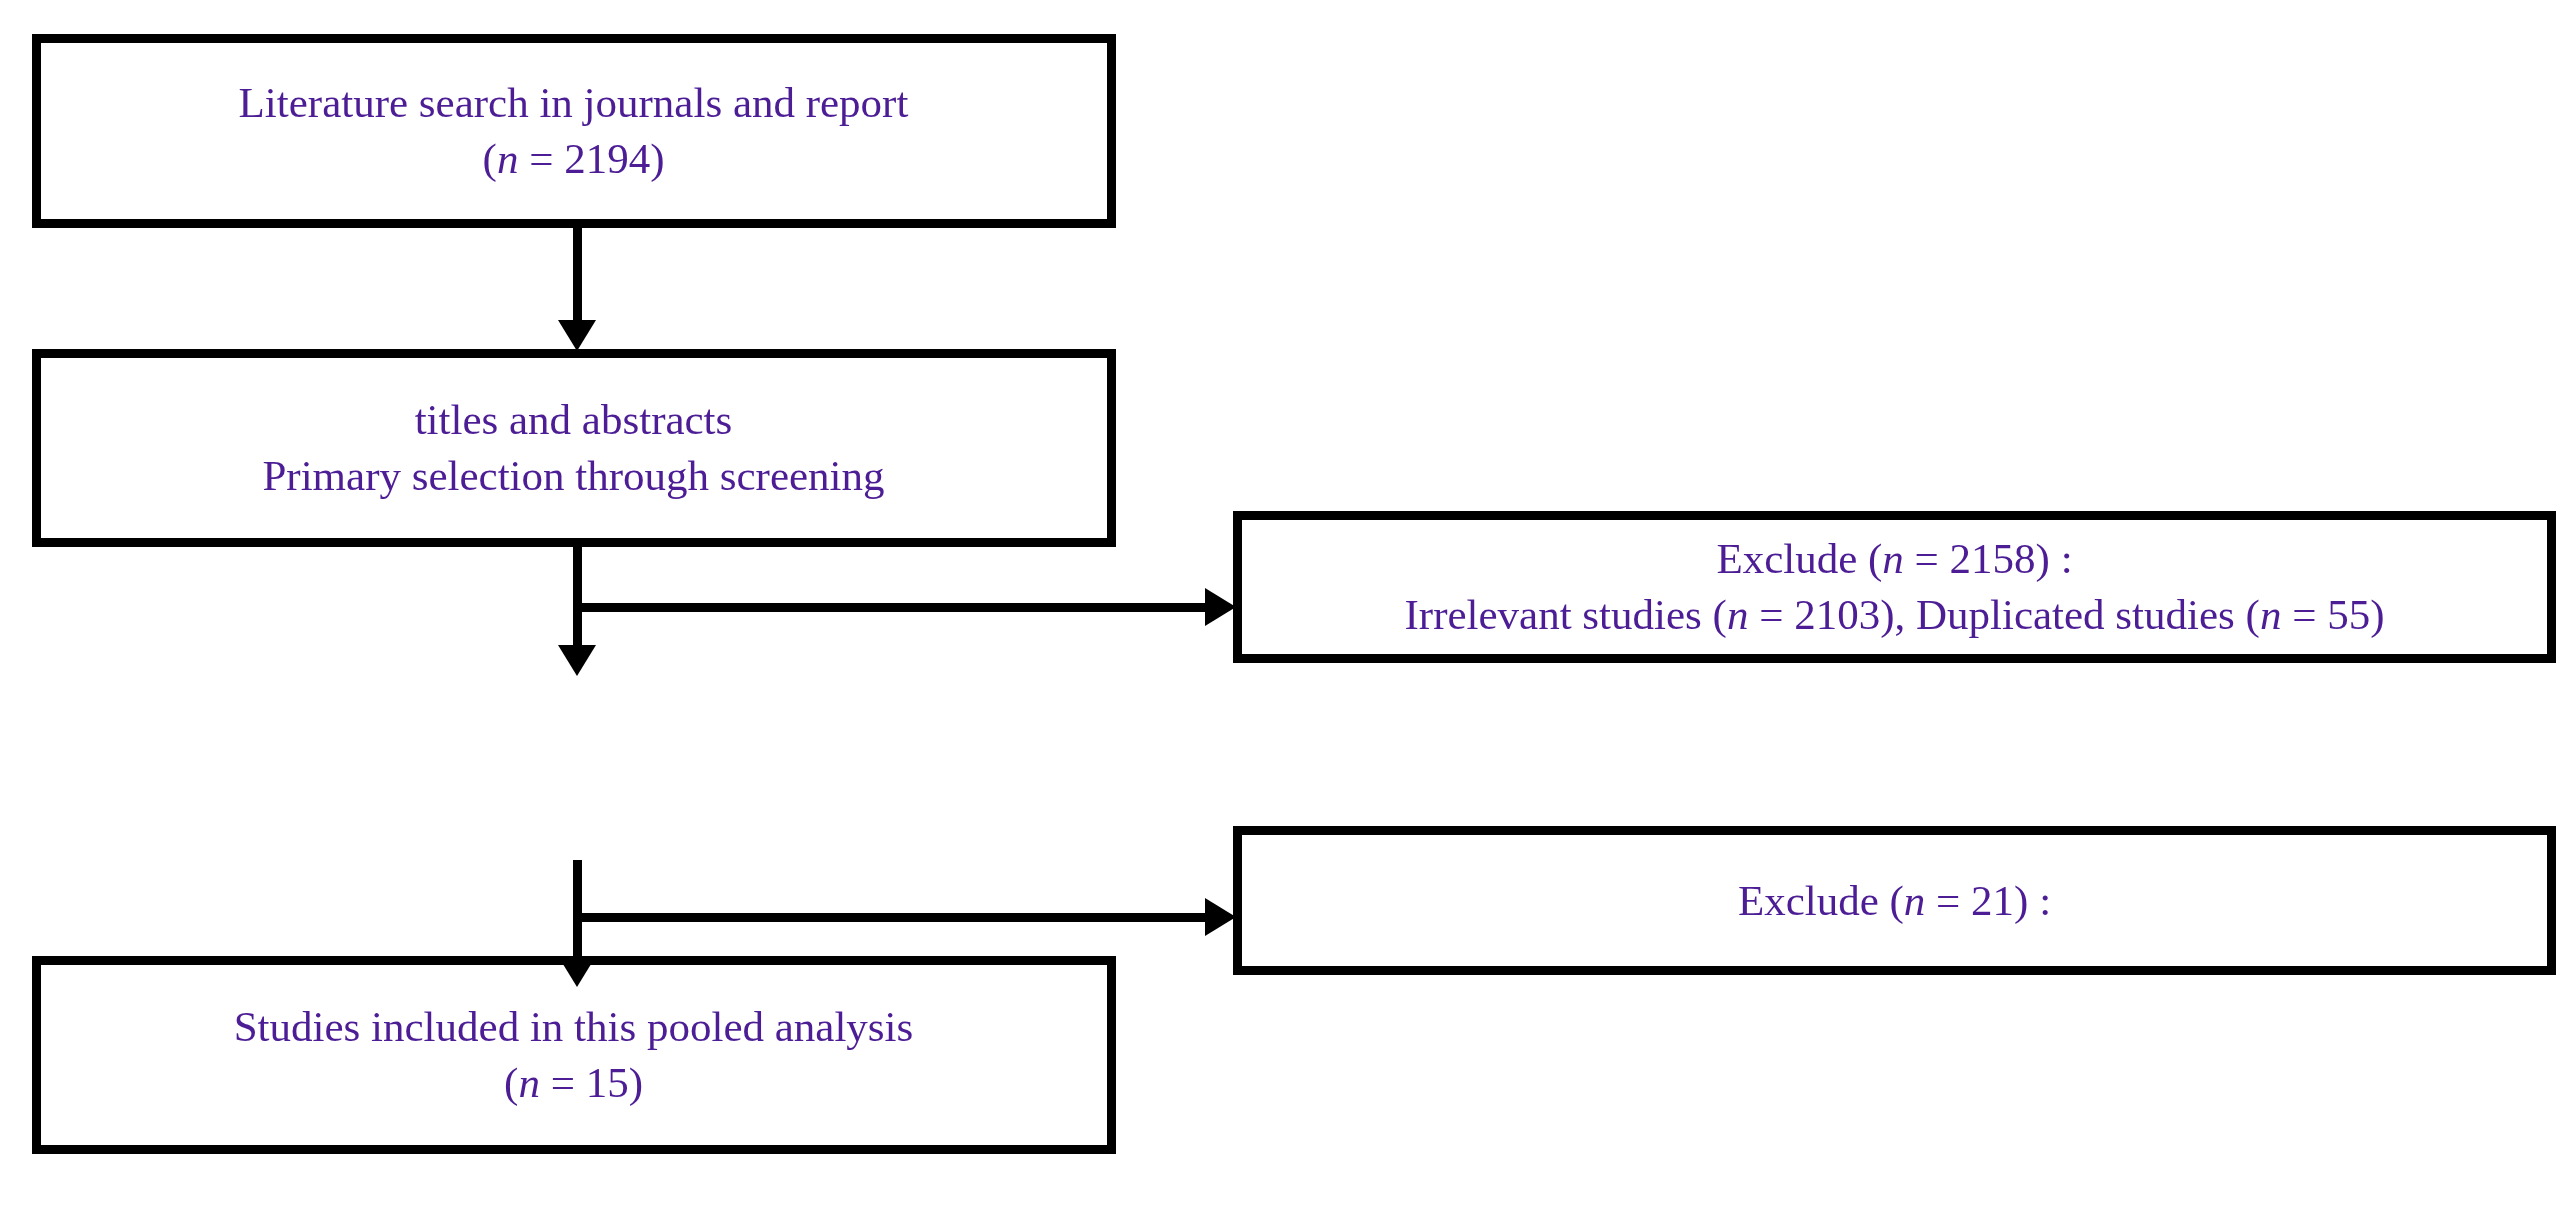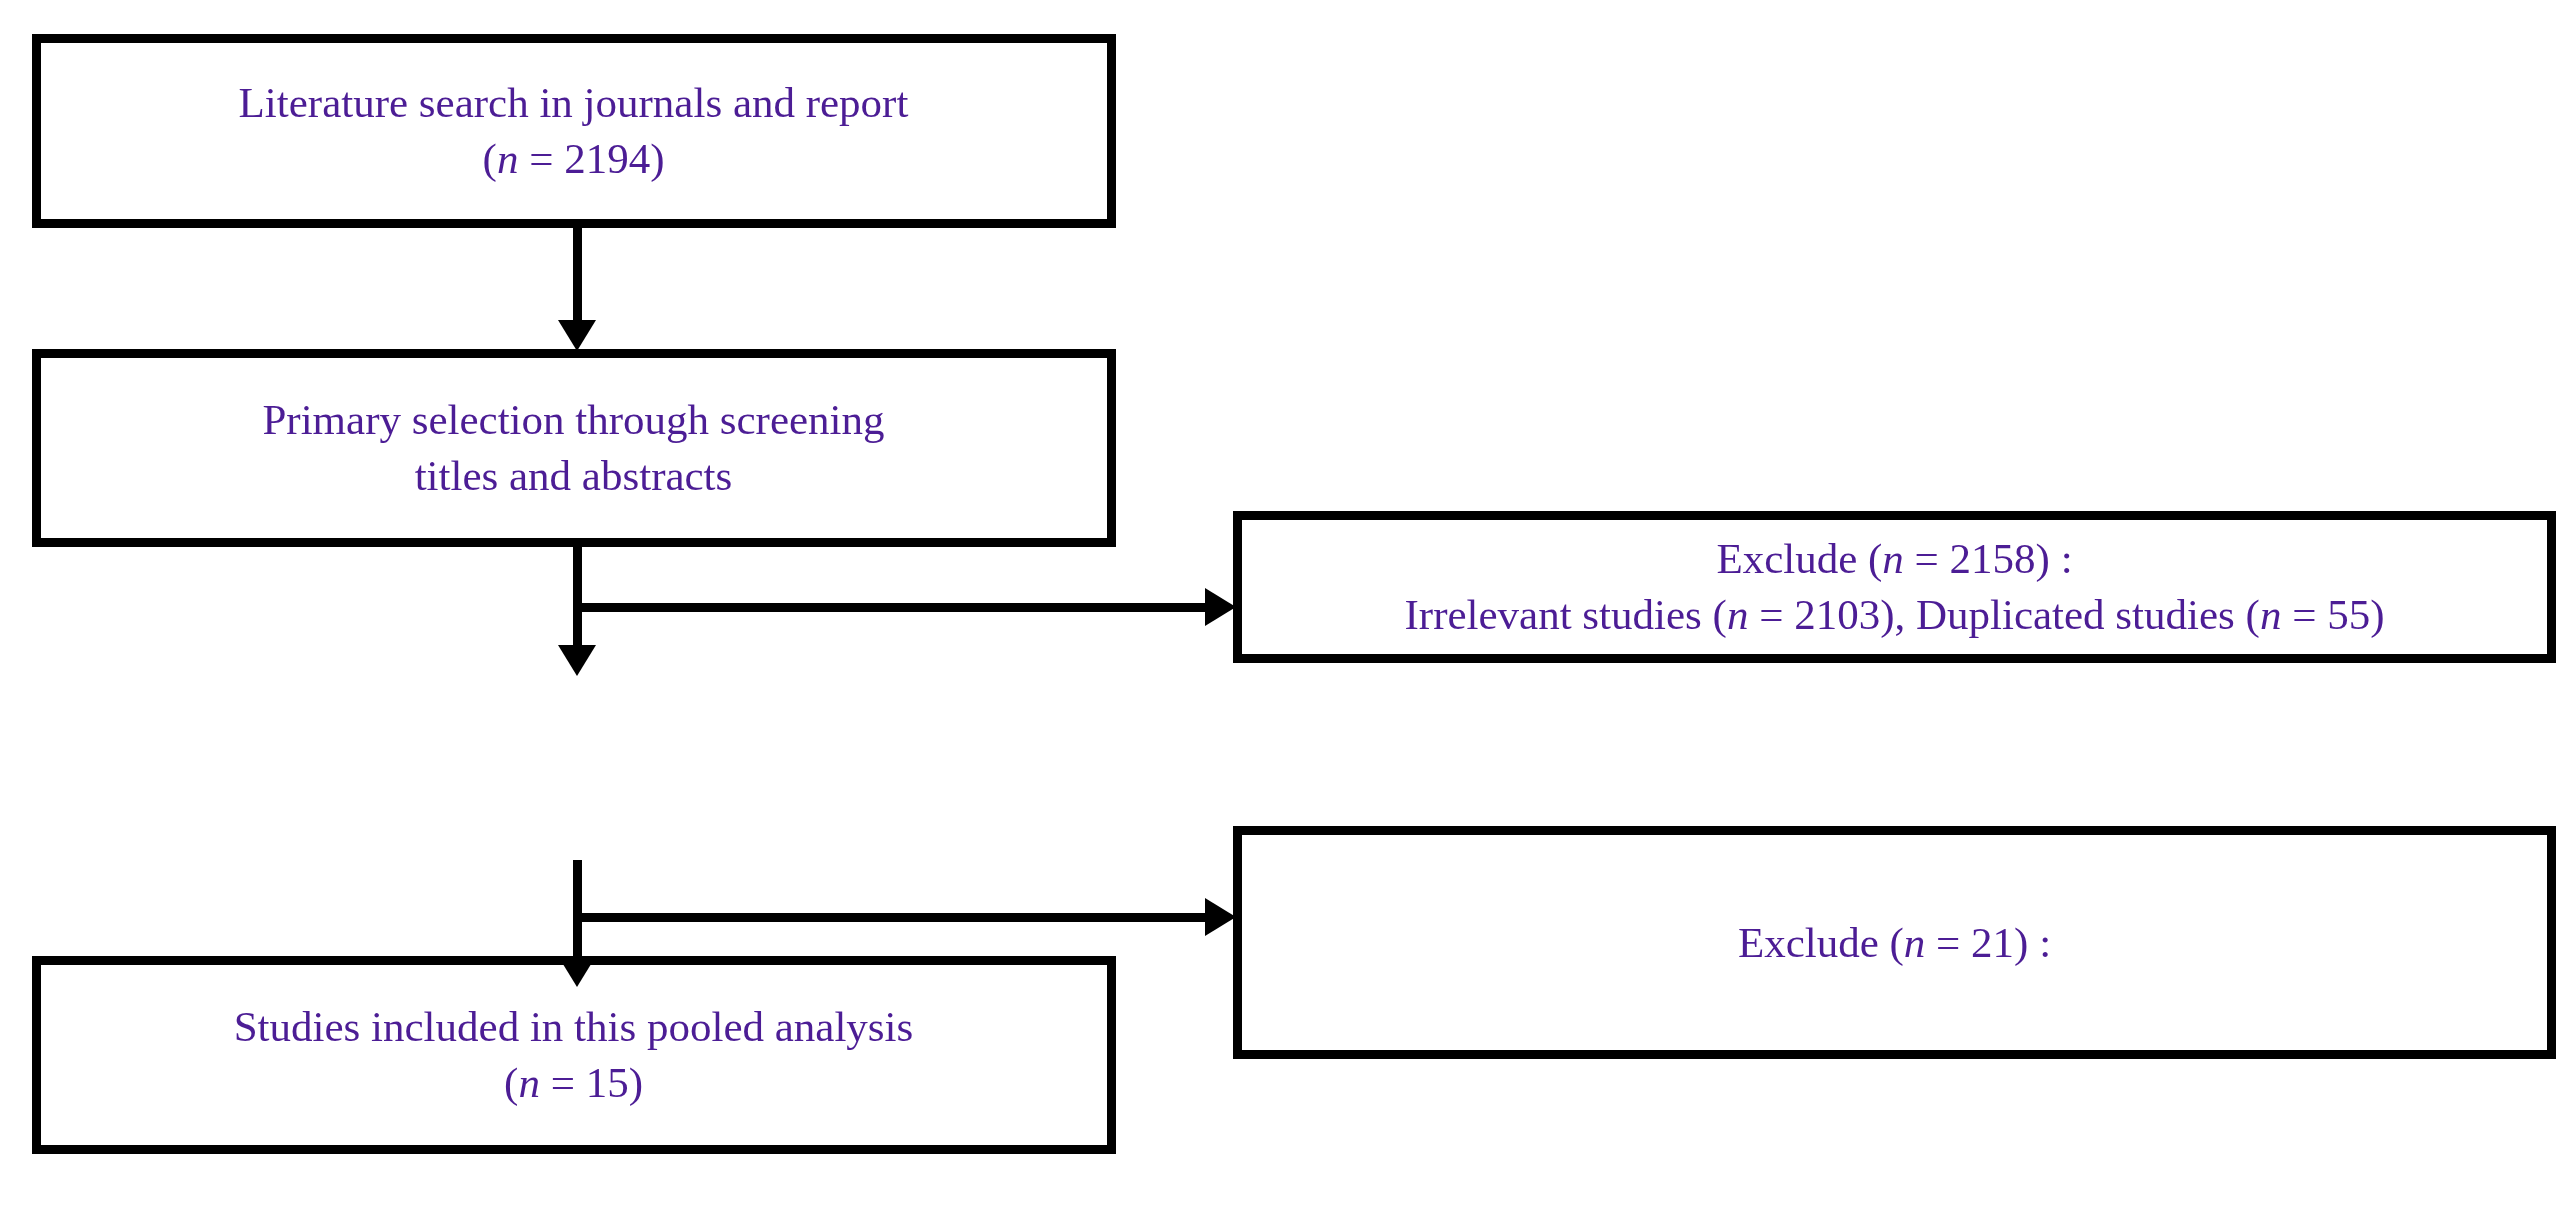--- a/index.html
+++ b/index.html
@@ -36,21 +36,21 @@
     display: block;
     white-space: nowrap;
   }
 
   .box-stage-1 { left: 31.5px;   top: 34px;   width: 1084px; height: 194px; }
   .box-stage-2 { left: 31.5px;   top: 349px;  width: 1084px; height: 198px; }
   .box-stage-3 { left: 31.5px;   top: 670px;  width: 1084px; height: 190px; }
   .box-stage-4 { left: 31.5px;   top: 956px; width: 1084px; height: 198px; }
 
   .box-exclude-1 { left: 1233px; top: 511px;  width: 1323px; height: 152px; }
-  .box-exclude-2 { left: 1233px; top: 826px;  width: 1323px; height: 233px; }
+  .box-exclude-2 { left: 1233px; top: 826px;  width: 1323px; height: 149px; }
 
   
   .vline {
     position: absolute;
     width: 8.5px;
     background: #000000;
   }
   .hline {
     position: absolute;
     height: 8.5px;
@@ -98,22 +98,22 @@
 <body>
 
 <div id="flowchart-canvas">
 
   <div class="box box-stage-1">
     <span class="line">Literature search in journals and report</span>
     <span class="line">(<span class="ital">n</span> = 2194)</span>
   </div>
 
   <div class="box box-stage-2">
+    <span class="line">titles and abstracts</span>
     <span class="line">Primary selection through screening</span>
-    <span class="line">titles and abstracts</span>
   </div>
 
 
   <div class="box box-stage-4">
     <span class="line">Studies included in this pooled analysis</span>
     <span class="line">(<span class="ital">n</span> = 15)</span>
   </div>
 
   <div class="box box-exclude-1">
     <span class="line">Exclude (<span class="ital">n</span> = 2158) :</span>

